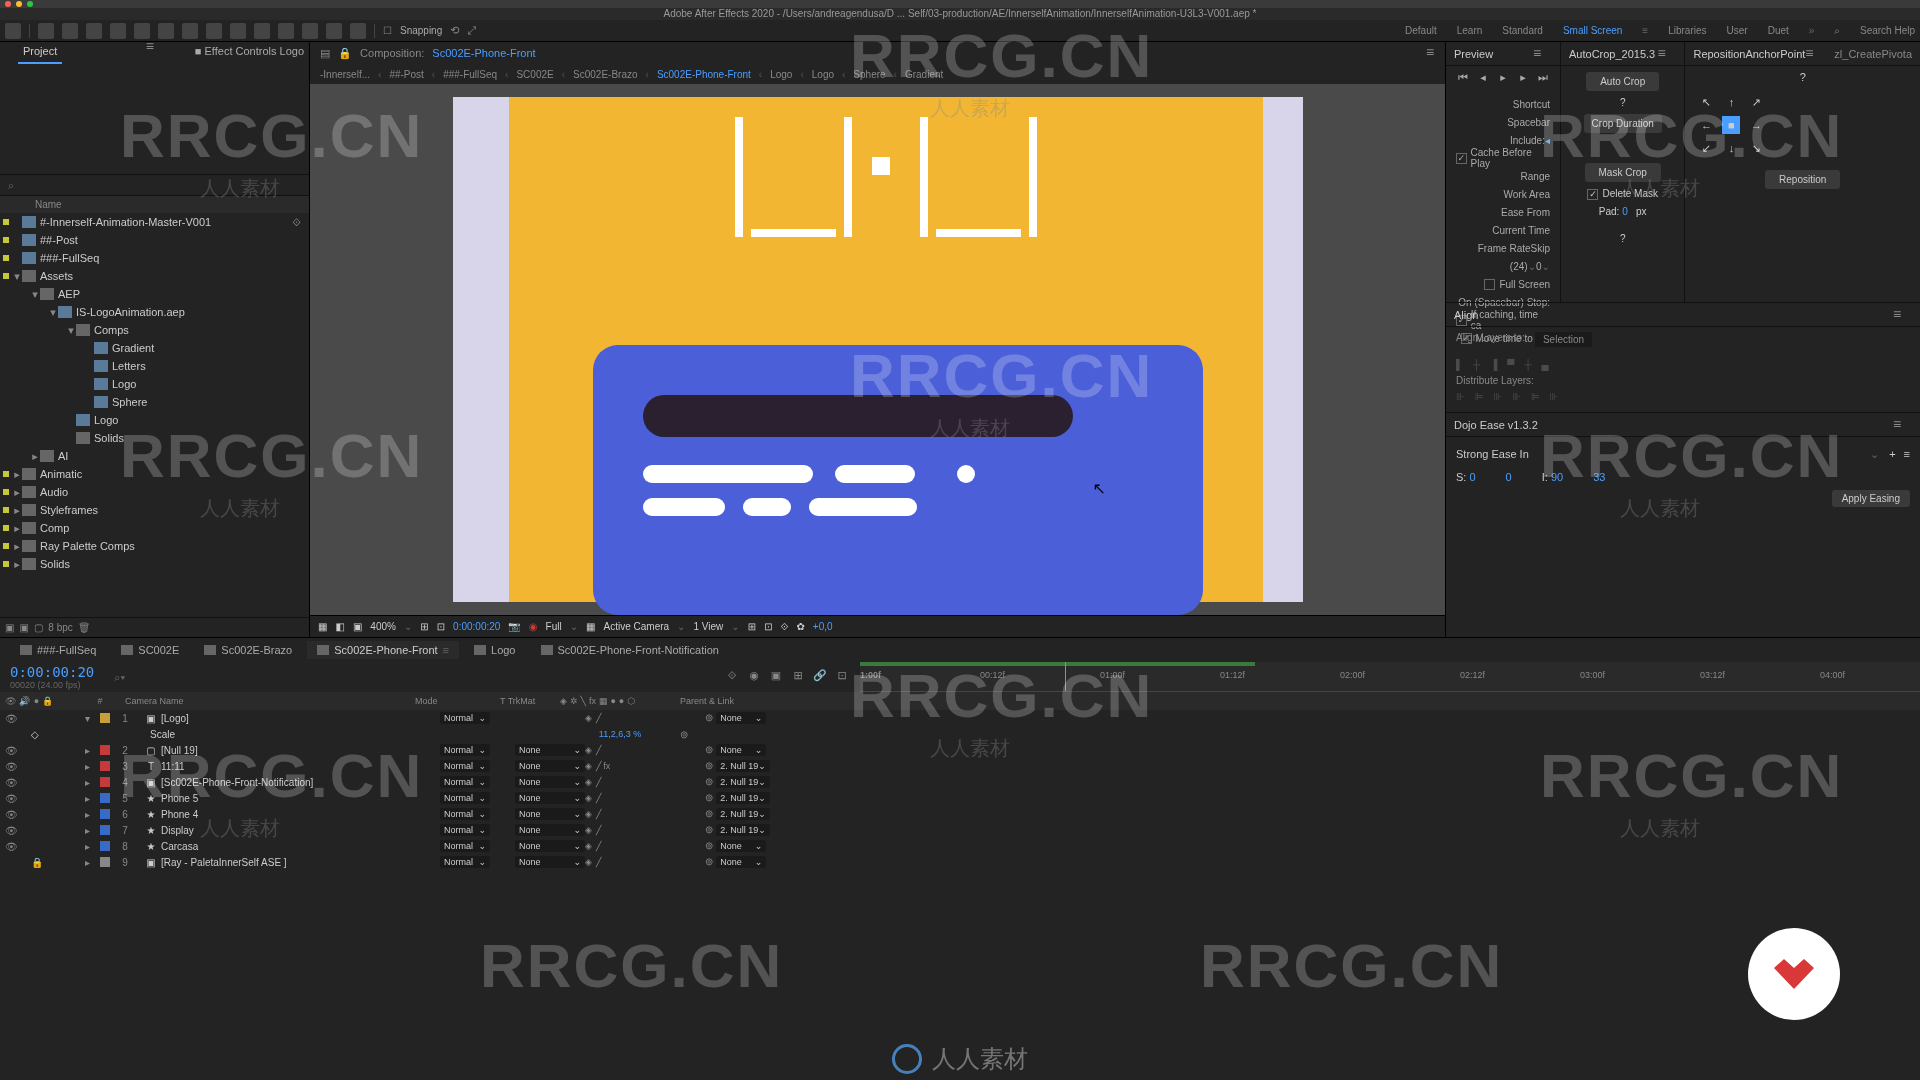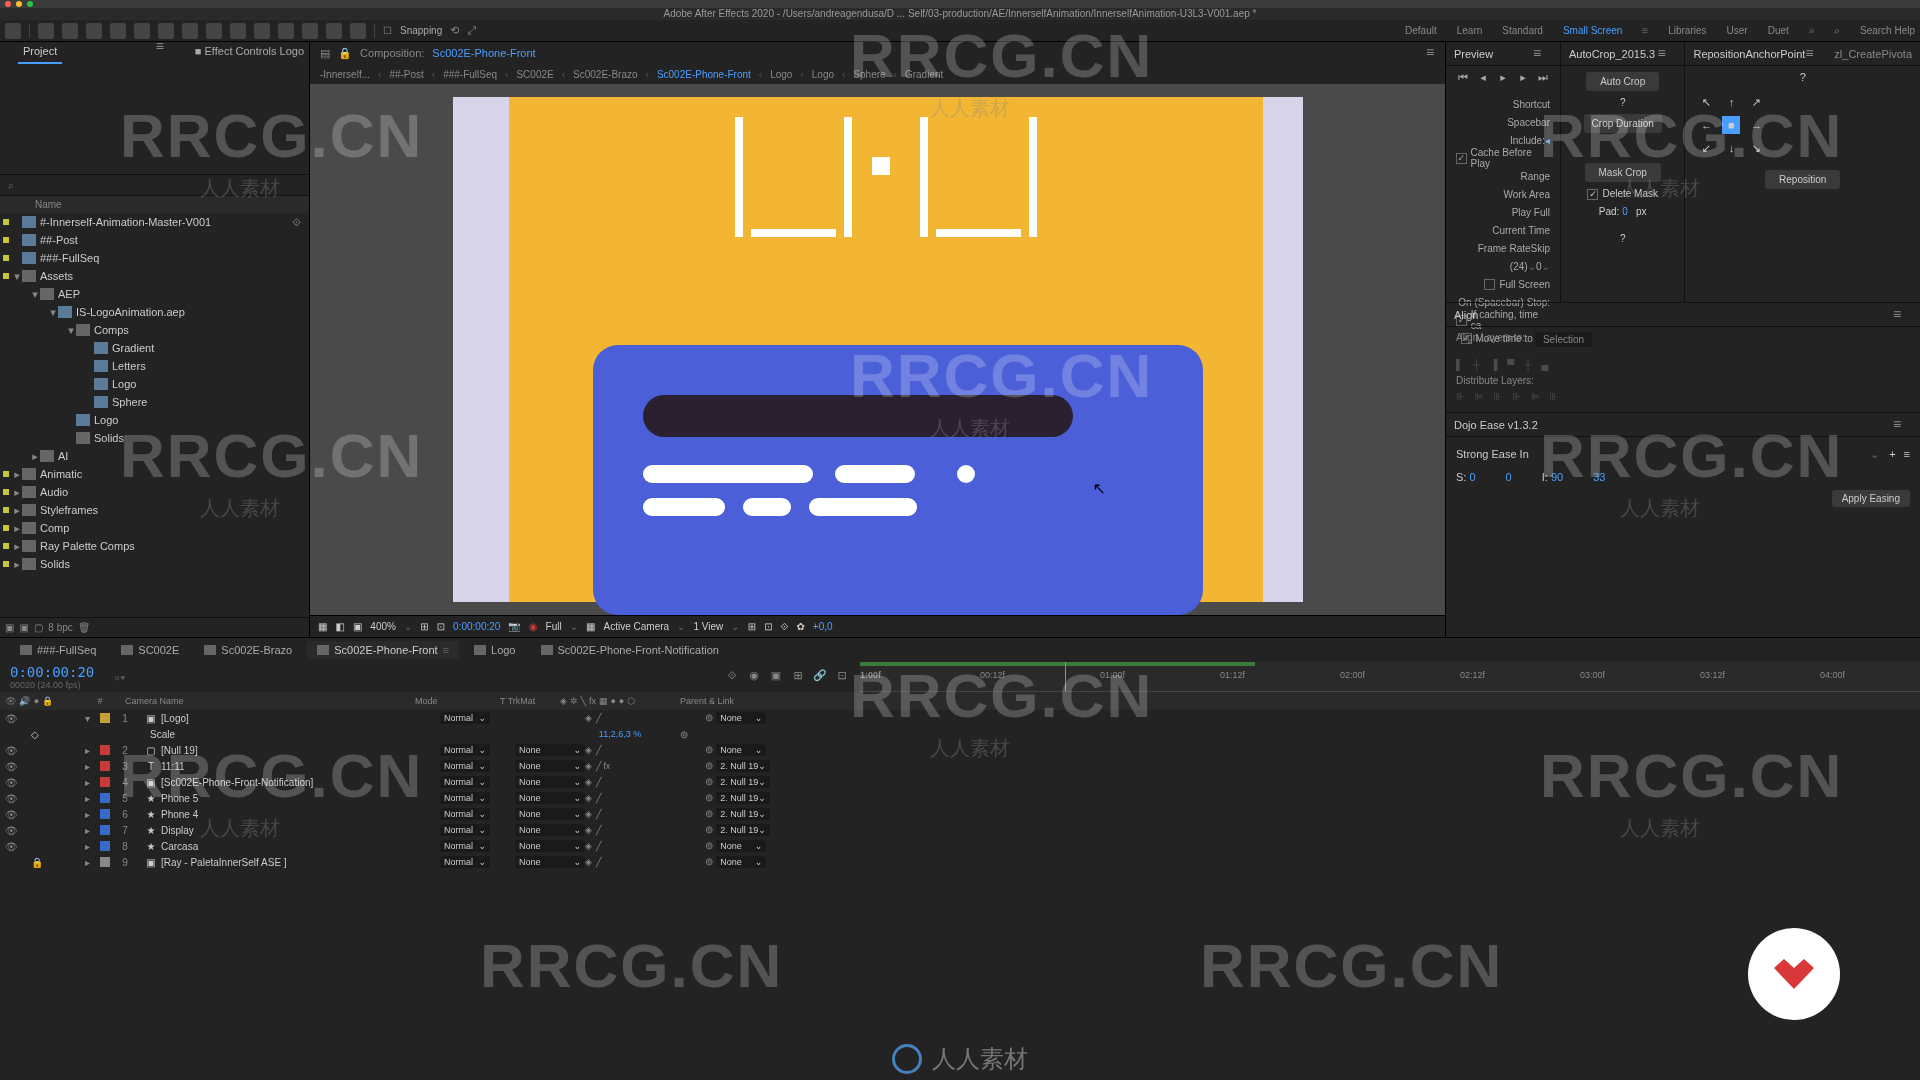--- a/index.html
+++ b/index.html
@@ -166,21 +166,21 @@
     <span style="color:#888">Search Help</span>
   </div>
 </div>
 
 <div class="main-row">
 
   <div class="left-col">
     <div class="panel-tabs">
       <span class="tab active">Project</span>
       <span class="panel-opt">≡</span>
-      <span class="tab" style="">■ <span>Effect Controls Logo</span></span>
+      <span class="tab" style="margin-left:10px">■ <span>Effect Controls Logo</span></span>
     </div>
     <div class="project-panel">
       <div class="proj-empty"></div>
       <div class="proj-search">
           <span>⌕</span>
         </div>
       <div class="proj-header">
           <span>Name</span>
         </div>
       <div class="proj-tree" id="proj-tree">
@@ -455,21 +455,21 @@
               <span class="chk">✓</span>
               <span>Cache Before Play</span>
             </div>
           <div class="prev-row">
               <span>Range</span>
             </div>
           <div class="prev-row">
               <span style="padding-left:8px">Work Area</span>
             </div>
           <div class="prev-row">
-              <span>Play Full</span>
+              <span>Ease From</span>
             </div>
           <div class="prev-row">
               <span style="padding-left:8px">Current Time</span>
             </div>
           <div class="prev-row">
               <span>Frame Rate</span>
               <span>Skip</span>
             </div>
           <div class="prev-row">
               <span>(24)</span> 

